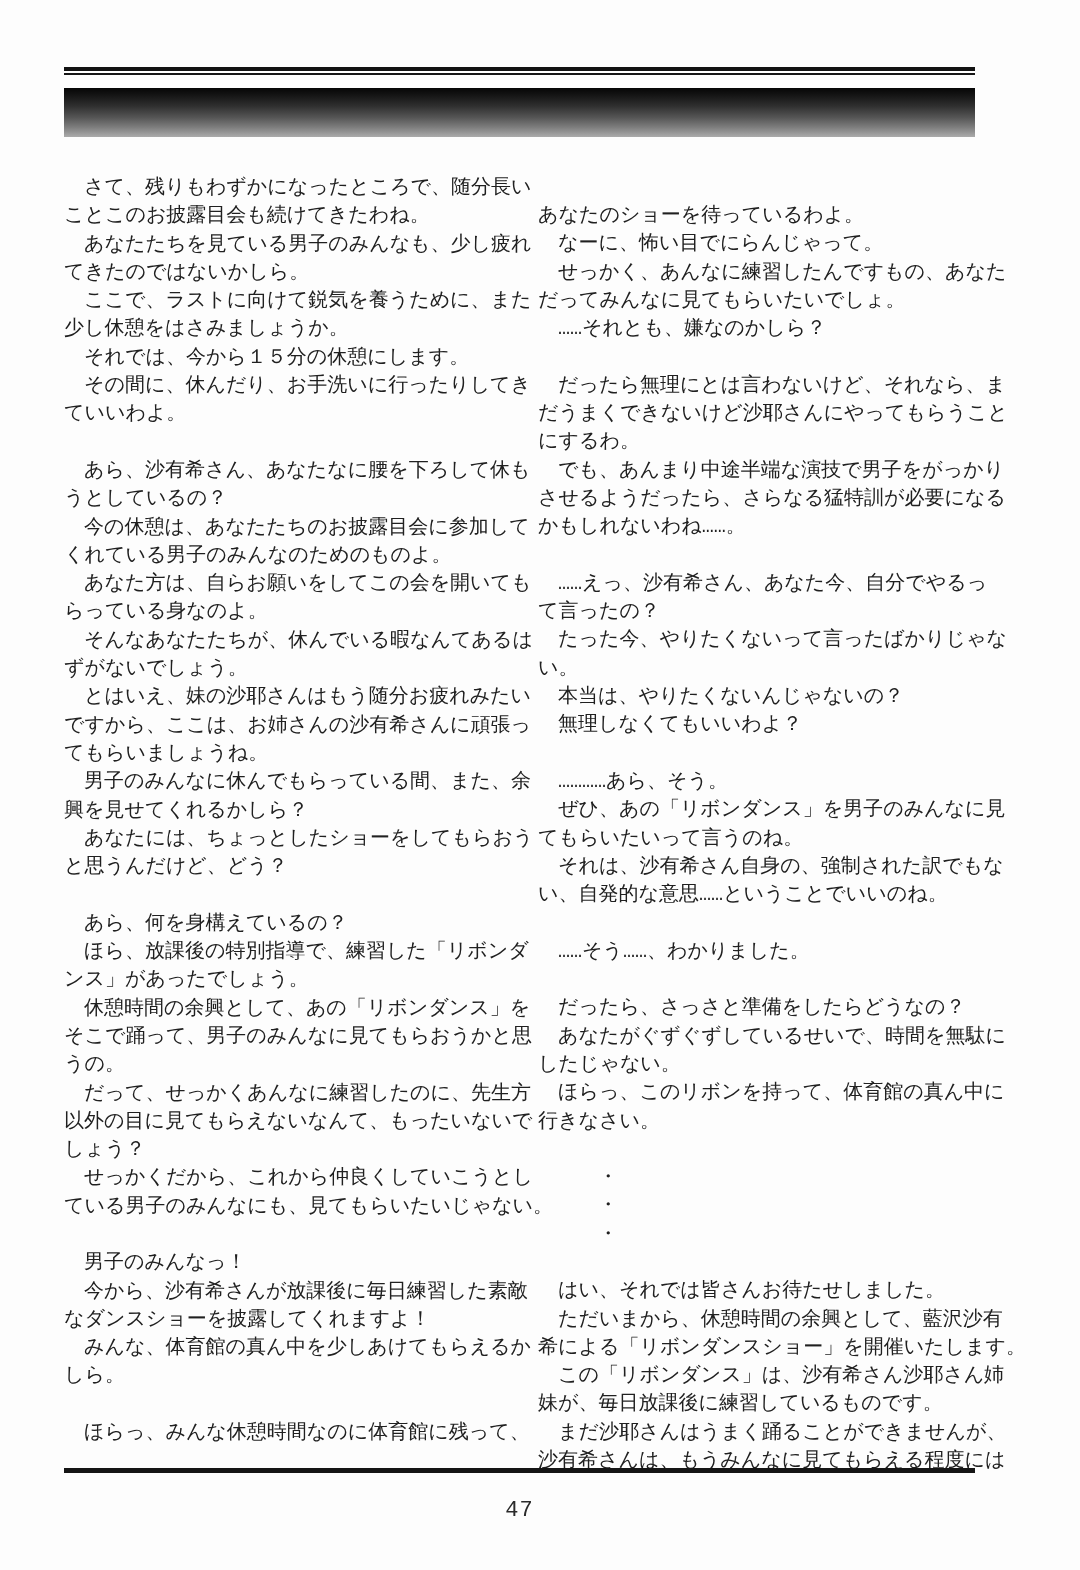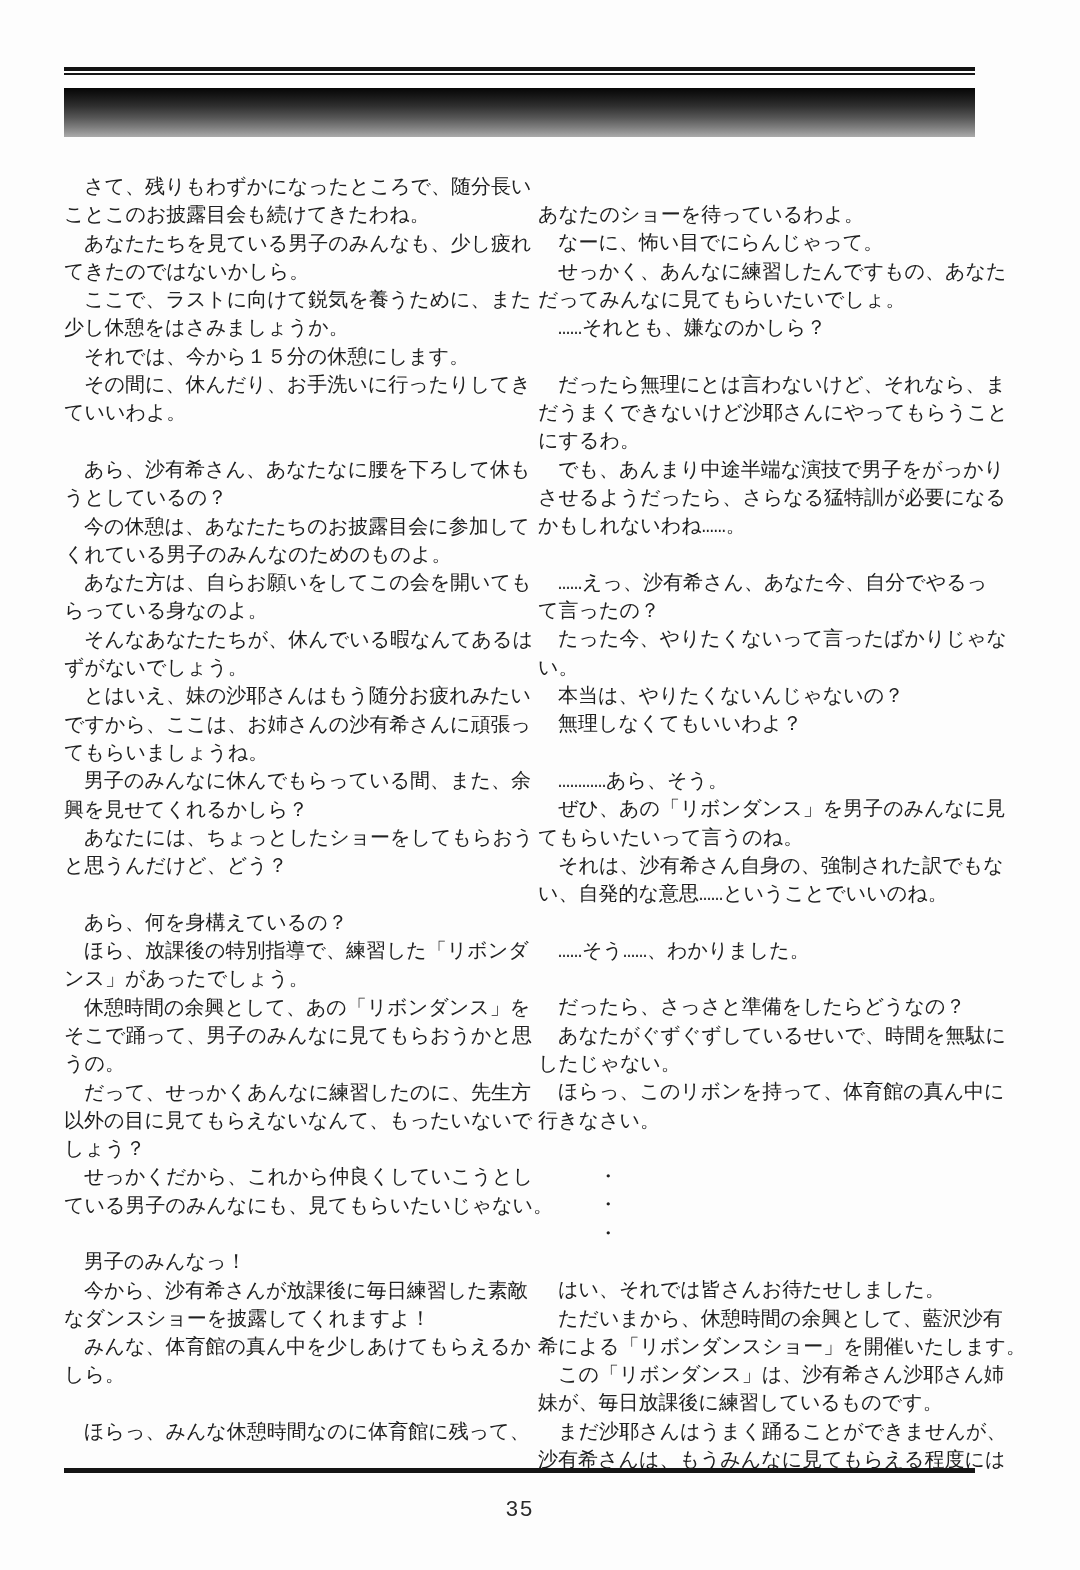--- a/index.html
+++ b/index.html
@@ -48,15 +48,15 @@
   <div class="rule-double"></div>
 
   <div class="grad-band"></div>
 
   <div class="col col-left"><div class="line">　さて、残りもわずかになったところで、随分長い</div><div class="line">ことこのお披露目会も続けてきたわね。</div><div class="line">　あなたたちを見ている男子のみんなも、少し疲れ</div><div class="line">てきたのではないかしら。</div><div class="line">　ここで、ラストに向けて鋭気を養うために、また</div><div class="line">少し休憩をはさみましょうか。</div><div class="line">　それでは、今から１５分の休憩にします。</div><div class="line">　その間に、休んだり、お手洗いに行ったりしてき</div><div class="line">ていいわよ。</div><div class="line"></div><div class="line">　あら、沙有希さん、あなたなに腰を下ろして休も</div><div class="line">うとしているの？</div><div class="line">　今の休憩は、あなたたちのお披露目会に参加して</div><div class="line">くれている男子のみんなのためのものよ。</div><div class="line">　あなた方は、自らお願いをしてこの会を開いても</div><div class="line">らっている身なのよ。</div><div class="line">　そんなあなたたちが、休んでいる暇なんてあるは</div><div class="line">ずがないでしょう。</div><div class="line">　とはいえ、妹の沙耶さんはもう随分お疲れみたい</div><div class="line">ですから、ここは、お姉さんの沙有希さんに頑張っ</div><div class="line">てもらいましょうね。</div><div class="line">　男子のみんなに休んでもらっている間、また、余</div><div class="line">興を見せてくれるかしら？</div><div class="line">　あなたには、ちょっとしたショーをしてもらおう</div><div class="line">と思うんだけど、どう？</div><div class="line"></div><div class="line">　あら、何を身構えているの？</div><div class="line">　ほら、放課後の特別指導で、練習した「リボンダ</div><div class="line">ンス」があったでしょう。</div><div class="line">　休憩時間の余興として、あの「リボンダンス」を</div><div class="line">そこで踊って、男子のみんなに見てもらおうかと思</div><div class="line">うの。</div><div class="line">　だって、せっかくあんなに練習したのに、先生方</div><div class="line">以外の目に見てもらえないなんて、もったいないで</div><div class="line">しょう？</div><div class="line">　せっかくだから、これから仲良くしていこうとし</div><div class="line">ている男子のみんなにも、見てもらいたいじゃない。</div><div class="line"></div><div class="line">　男子のみんなっ！</div><div class="line">　今から、沙有希さんが放課後に毎日練習した素敵</div><div class="line">なダンスショーを披露してくれますよ！</div><div class="line">　みんな、体育館の真ん中を少しあけてもらえるか</div><div class="line">しら。</div><div class="line"></div><div class="line">　ほらっ、みんな休憩時間なのに体育館に残って、</div></div>
 
   <div class="col col-right"><div class="line">あなたのショーを待っているわよ。</div><div class="line">　なーに、怖い目でにらんじゃって。</div><div class="line">　せっかく、あんなに練習したんですもの、あなた</div><div class="line">だってみんなに見てもらいたいでしょ。</div><div class="line">　……それとも、嫌なのかしら？</div><div class="line"></div><div class="line">　だったら無理にとは言わないけど、それなら、ま</div><div class="line">だうまくできないけど沙耶さんにやってもらうこと</div><div class="line">にするわ。</div><div class="line">　でも、あんまり中途半端な演技で男子をがっかり</div><div class="line">させるようだったら、さらなる猛特訓が必要になる</div><div class="line">かもしれないわね……。</div><div class="line"></div><div class="line">　……えっ、沙有希さん、あなた今、自分でやるっ</div><div class="line">て言ったの？</div><div class="line">　たった今、やりたくないって言ったばかりじゃな</div><div class="line">い。</div><div class="line">　本当は、やりたくないんじゃないの？</div><div class="line">　無理しなくてもいいわよ？</div><div class="line"></div><div class="line">　…………あら、そう。</div><div class="line">　ぜひ、あの「リボンダンス」を男子のみんなに見</div><div class="line">てもらいたいって言うのね。</div><div class="line">　それは、沙有希さん自身の、強制された訳でもな</div><div class="line">い、自発的な意思……ということでいいのね。</div><div class="line"></div><div class="line">　……そう……、わかりました。</div><div class="line"></div><div class="line">　だったら、さっさと準備をしたらどうなの？</div><div class="line">　あなたがぐずぐずしているせいで、時間を無駄に</div><div class="line">したじゃない。</div><div class="line">　ほらっ、このリボンを持って、体育館の真ん中に</div><div class="line">行きなさい。</div><div class="line"></div><div class="line">　　　・</div><div class="line">　　　・</div><div class="line">　　　・</div><div class="line"></div><div class="line">　はい、それでは皆さんお待たせしました。</div><div class="line">　ただいまから、休憩時間の余興として、藍沢沙有</div><div class="line">希による「リボンダンスショー」を開催いたします。</div><div class="line">　この「リボンダンス」は、沙有希さん沙耶さん姉</div><div class="line">妹が、毎日放課後に練習しているものです。</div><div class="line">　まだ沙耶さんはうまく踊ることができませんが、</div><div class="line">沙有希さんは、もうみんなに見てもらえる程度には</div></div>
 
   <div class="rule-bottom"></div>
 
-  <div class="page-number">35</div>
+  <div class="page-number">47</div>
 
 </div>
 
 </body></html>

